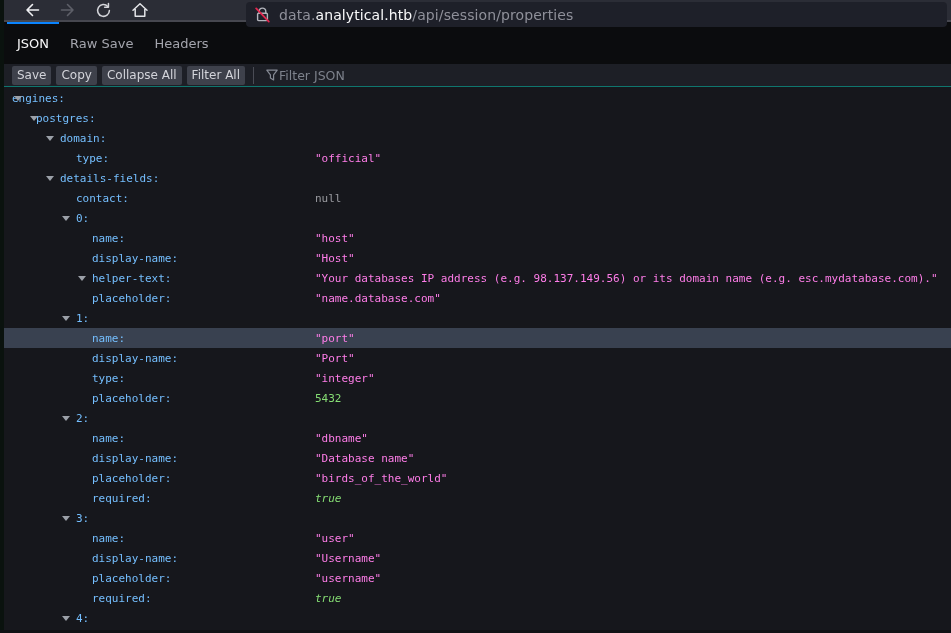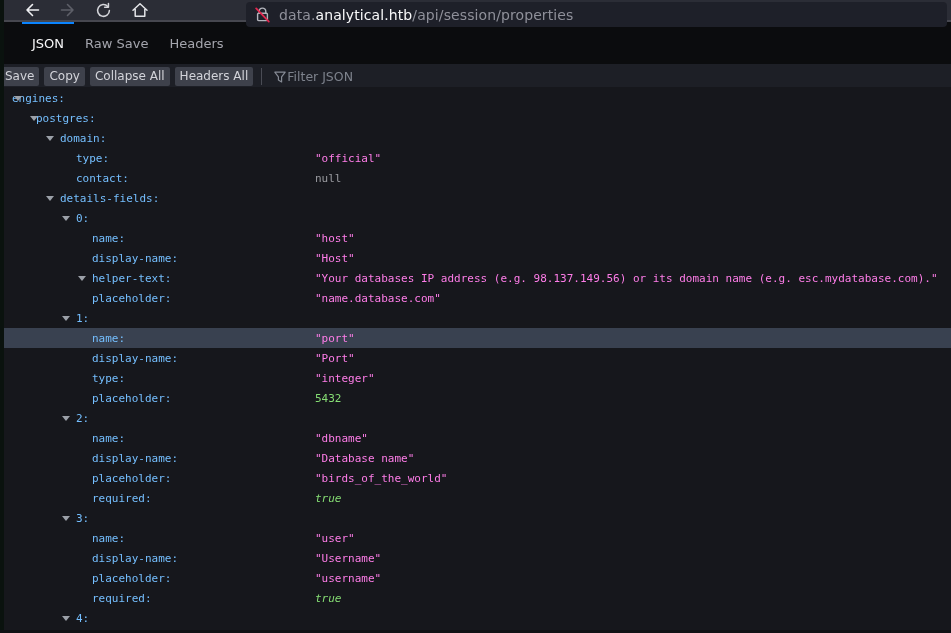--- a/index.html
+++ b/index.html
@@ -36,21 +36,21 @@
   }
   .url-text { font-size: 14px; color: #8f909a; white-space: pre; letter-spacing: 0.1px; }
   .url-text .domain { color: #f9f9fa; }
 
   
   .tab-bar {
     height: 42px;
     background: #0b0c0e;
     display: flex;
     align-items: stretch;
-    padding-left: 22px;
+    padding-left: 7px;
   }
   .tab {
     display: flex; align-items: center;
     padding: 0 10px;
     margin-right: 1px;
     font-size: 13px;
     color: #a4a5ad;
     position: relative;
     cursor: default;
   }
@@ -60,23 +60,23 @@
     position: absolute; top: 0; left: 0; right: 0; height: 2px;
     background: var(--accent-blue, #0a84ff);
   }
 
   
   .json-toolbar {
     height: 26px;
     background: #1d1f26;
     display: flex;
     align-items: center;
-    padding-left: 0;
+    padding-left: 12px;
     gap: 5px;
-    border-bottom: 1px solid #0f766e;
+    border-bottom: 4px solid #0f766e;
   }
   .tb-btn {
     font-family: inherit;
     font-size: 12px;
     color: #d3d4da;
     background: #3e414b;
     border: none;
     border-radius: 2px;
     padding: 3px 5px;
     line-height: 13px;
@@ -167,21 +167,21 @@
     </div>
   <div class="tab">
       <span>Headers</span>
     </div>
 </div>
 
 <div class="json-toolbar">
   <button class="tb-btn">Save</button>
   <button class="tb-btn">Copy</button>
   <button class="tb-btn">Collapse All</button>
-  <button class="tb-btn">Headers All</button>
+  <button class="tb-btn">Filter All</button>
   <div class="tb-sep"></div>
   <div class="filter-box">
     <svg width="14" height="14" viewBox="0 0 14 14">
       <path d="M1.8 2.2 H12.2 L8.6 6.8 V12 L5.4 10 V6.8 Z" fill="none" stroke="#858a94" stroke-width="1.2" stroke-linejoin="round"></path>
     </svg>
     <input class="filter-input" type="text" placeholder="Filter JSON" style="">
   </div>
 </div>
 
 <div class="tree">
@@ -195,26 +195,26 @@
     </div>
     <div class="row">
       <span class="twisty" style="left: 46px;"></span>
       <span class="key" style="margin-left: 60px;">domain:</span>
     </div>
     <div class="row">
       <span class="key" style="margin-left: 76px;">type:</span>
       <span class="val string">"official"</span>
     </div>
     <div class="row">
+      <span class="twisty" style="left: 46px;"></span>
+      <span class="key" style="margin-left: 60px;">details-fields:</span>
+    </div>
+    <div class="row">
       <span class="key" style="margin-left: 76px;">contact:</span>
       <span class="val null">null</span>
-    </div>
-    <div class="row">
-      <span class="twisty" style="left: 46px;"></span>
-      <span class="key" style="margin-left: 60px;">details-fields:</span>
     </div>
     <div class="row">
       <span class="twisty" style="left: 62px;"></span>
       <span class="key" style="margin-left: 76px;">0:</span>
     </div>
     <div class="row">
       <span class="key" style="margin-left: 92px;">name:</span>
       <span class="val string">"host"</span>
     </div>
     <div class="row">

